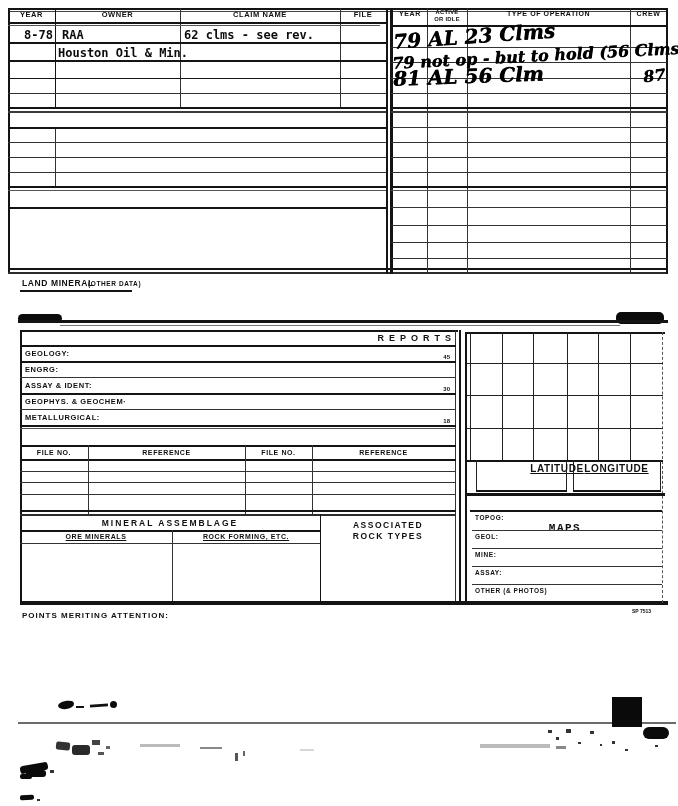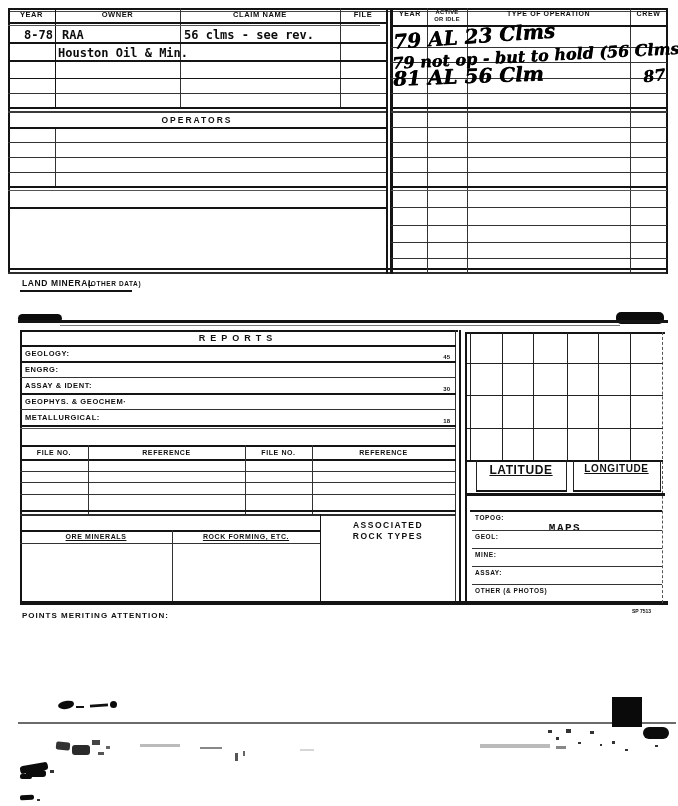--- a/index.html
+++ b/index.html
@@ -37,31 +37,30 @@
   <span class="lbl ctr" style="left:8px;top:10px;width:47px;">YEAR</span>
   <span class="lbl ctr" style="left:55px;top:10px;width:125px;">OWNER</span>
   <span class="lbl ctr" style="left:180px;top:10px;width:160px;">CLAIM NAME</span>
   <span class="lbl ctr" style="left:340px;top:10px;width:46px;">FILE</span>
 
   <i class="hl" style="left:8px;top:22px;width:378px;height:2px;"></i>
   <i class="hl" style="left:8px;top:25px;width:372px;height:1px;background:#555;"></i>
 
   <span class="typed" style="left:24px;top:28px;">8-78</span>
   <span class="typed" style="left:62px;top:28px;">RAA</span>
-  <span class="typed" style="left:184px;top:28px;">56 clms - see rev.</span>
+  <span class="typed" style="left:184px;top:28px;">62 clms - see rev.</span>
   <span class="typed" style="left:58px;top:46px;">Houston Oil &amp; Min.</span>
 
   <i class="hl" style="left:8px;top:42px;width:378px;height:2px;"></i>
   <i class="hl" style="left:8px;top:60px;width:378px;height:2px;"></i>
   <i class="hl" style="left:8px;top:78px;width:378px;height:1px;"></i>
   <i class="hl" style="left:8px;top:93px;width:378px;height:1px;background:#333;"></i>
   <i class="hl" style="left:8px;top:107px;width:378px;height:2px;"></i>
   <i class="hl" style="left:8px;top:111px;width:378px;height:2px;background:#3a3a3a;"></i>
 
-  <span class="lbl ctr" style="left:8px;top:115px;width:378px;font-size:8.5px;letter-spacing:2px;">OPERATORS</span>
   <i class="hl" style="left:8px;top:127px;width:378px;height:2px;"></i>
   <i class="hl" style="left:8px;top:142px;width:378px;height:1px;background:#333;"></i>
   <i class="hl" style="left:8px;top:157px;width:378px;height:1px;background:#333;"></i>
   <i class="hl" style="left:8px;top:172px;width:378px;height:1px;background:#333;"></i>
   <i class="hl" style="left:8px;top:186px;width:378px;height:2px;"></i>
   <i class="hl" style="left:8px;top:190px;width:378px;height:1px;background:#555;"></i>
 
   <i class="hl" style="left:8px;top:207px;width:378px;height:2px;"></i>
 
   <i class="hl" style="left:8px;top:268px;width:660px;height:2px;"></i>
@@ -110,21 +109,21 @@
   <i class="blob" style="left:18px;top:314px;width:44px;height:9px;"></i>
   <i class="blob" style="left:616px;top:312px;width:48px;height:12px;"></i>
   <i class="hl" style="left:18px;top:320px;width:650px;height:3px;"></i>
   <i class="hl" style="left:60px;top:325px;width:560px;height:1px;background:#777;"></i>
 
   <i class="hl" style="left:20px;top:330px;width:438px;height:2px;"></i>
   <i class="vl" style="left:20px;top:330px;width:2px;height:273px;"></i>
   <i class="vl" style="left:455px;top:330px;width:1px;height:273px;background:#333;"></i>
   <i class="vl" style="left:459px;top:330px;width:2px;height:273px;"></i>
 
-  <span class="lbl ctr" style="left:20px;top:333px;width:436px;font-size:9px;letter-spacing:5px;">REPORTS</span>
+  <span class="lbl ctr" style="left:20px;top:333px;width:436px;font-size:9px;letter-spacing:5px;text-align:right;">REPORTS</span>
   <i class="hl" style="left:20px;top:345px;width:436px;height:2px;"></i>
 
   <span class="lbl" style="left:25px;top:349px;">GEOLOGY:</span>
   <span class="num" style="left:428px;top:354px;">45</span>
   <i class="hl" style="left:20px;top:361px;width:436px;height:2px;"></i>
 
   <span class="lbl" style="left:25px;top:365px;">ENGRG:</span>
   <i class="hl" style="left:20px;top:377px;width:436px;height:1px;background:#333;"></i>
 
   <span class="lbl" style="left:25px;top:381px;">ASSAY &amp; IDENT:</span>
@@ -149,20 +148,21 @@
 
   <i class="vl" style="left:88px;top:445px;width:1px;height:69px;background:#333;"></i>
   <i class="vl" style="left:245px;top:445px;width:1px;height:69px;background:#333;"></i>
   <i class="vl" style="left:312px;top:445px;width:1px;height:69px;background:#333;"></i>
   <i class="hl" style="left:20px;top:471px;width:436px;height:1px;background:#333;"></i>
   <i class="hl" style="left:20px;top:482px;width:436px;height:1px;background:#333;"></i>
   <i class="hl" style="left:20px;top:494px;width:436px;height:1px;background:#333;"></i>
   <i class="hl" style="left:20px;top:510px;width:436px;height:2px;"></i>
   <i class="hl" style="left:20px;top:514px;width:436px;height:2px;background:#2c2c2c;"></i>
 
+  <span class="lbl ctr" style="left:20px;top:518px;width:300px;font-size:8.5px;letter-spacing:2px;">MINERAL ASSEMBLAGE</span>
   <i class="hl" style="left:20px;top:530px;width:300px;height:2px;"></i>
   <span class="lbl ctr undl" style="left:20px;top:533px;width:152px;font-size:7px;">ORE MINERALS</span>
   <span class="lbl ctr undl" style="left:172px;top:533px;width:148px;font-size:7px;">ROCK FORMING, ETC.</span>
   <i class="hl" style="left:20px;top:543px;width:300px;height:1px;background:#333;"></i>
   <i class="vl" style="left:172px;top:530px;width:1px;height:71px;background:#333;"></i>
   <i class="vl" style="left:320px;top:514px;width:1px;height:87px;"></i>
   <span class="lbl ctr" style="left:320px;top:520px;width:136px;font-size:8.5px;letter-spacing:1.5px;">ASSOCIATED</span>
   <span class="lbl ctr" style="left:320px;top:531px;width:136px;font-size:8.5px;letter-spacing:1.5px;">ROCK TYPES</span>
 
   <i class="hl" style="left:20px;top:601px;width:648px;height:4px;"></i>
@@ -184,21 +184,21 @@
   <i class="hl" style="left:467px;top:395px;width:196px;height:1px;background:#222;"></i>
   <i class="hl" style="left:467px;top:428px;width:196px;height:1px;background:#222;"></i>
   <i class="hl" style="left:465px;top:460px;width:198px;height:2px;"></i>
 
   <i class="vl" style="left:476px;top:460px;width:1px;height:31px;background:#222;"></i>
   <i class="vl" style="left:566px;top:460px;width:1px;height:31px;background:#222;"></i>
   <i class="vl" style="left:573px;top:460px;width:1px;height:31px;background:#222;"></i>
   <i class="vl" style="left:660px;top:460px;width:1px;height:31px;background:#222;"></i>
   <i class="hl" style="left:476px;top:490px;width:91px;height:2px;"></i>
   <i class="hl" style="left:573px;top:490px;width:88px;height:2px;"></i>
-  <span class="lbl ctr undl" style="left:476px;top:463px;width:90px;font-size:12px;">LATITUDE</span>
+  <span class="lbl ctr undl" style="left:476px;top:463px;width:90px;font-size:10px;padding-left:36px;">LATITUDE</span>
   <span class="lbl ctr undl" style="left:573px;top:463px;width:87px;font-size:10px;">LONGITUDE</span>
 
   <i class="hl" style="left:465px;top:493px;width:200px;height:3px;"></i>
   <span class="lbl ctr" style="left:465px;top:522px;width:200px;font-size:11px;letter-spacing:1.5px;font-family:Liberation Mono, monospace;">MAPS</span>
   <i class="hl" style="left:470px;top:510px;width:192px;height:2px;"></i>
   <span class="lbl" style="left:475px;top:514px;font-size:6.5px;">TOPOG:</span>
   <i class="hl" style="left:472px;top:530px;width:190px;height:1px;background:#333;"></i>
   <span class="lbl" style="left:475px;top:533px;font-size:6.5px;">GEOL:</span>
   <i class="hl" style="left:472px;top:548px;width:190px;height:1px;background:#333;"></i>
   <span class="lbl" style="left:475px;top:551px;font-size:6.5px;">MINE:</span>

